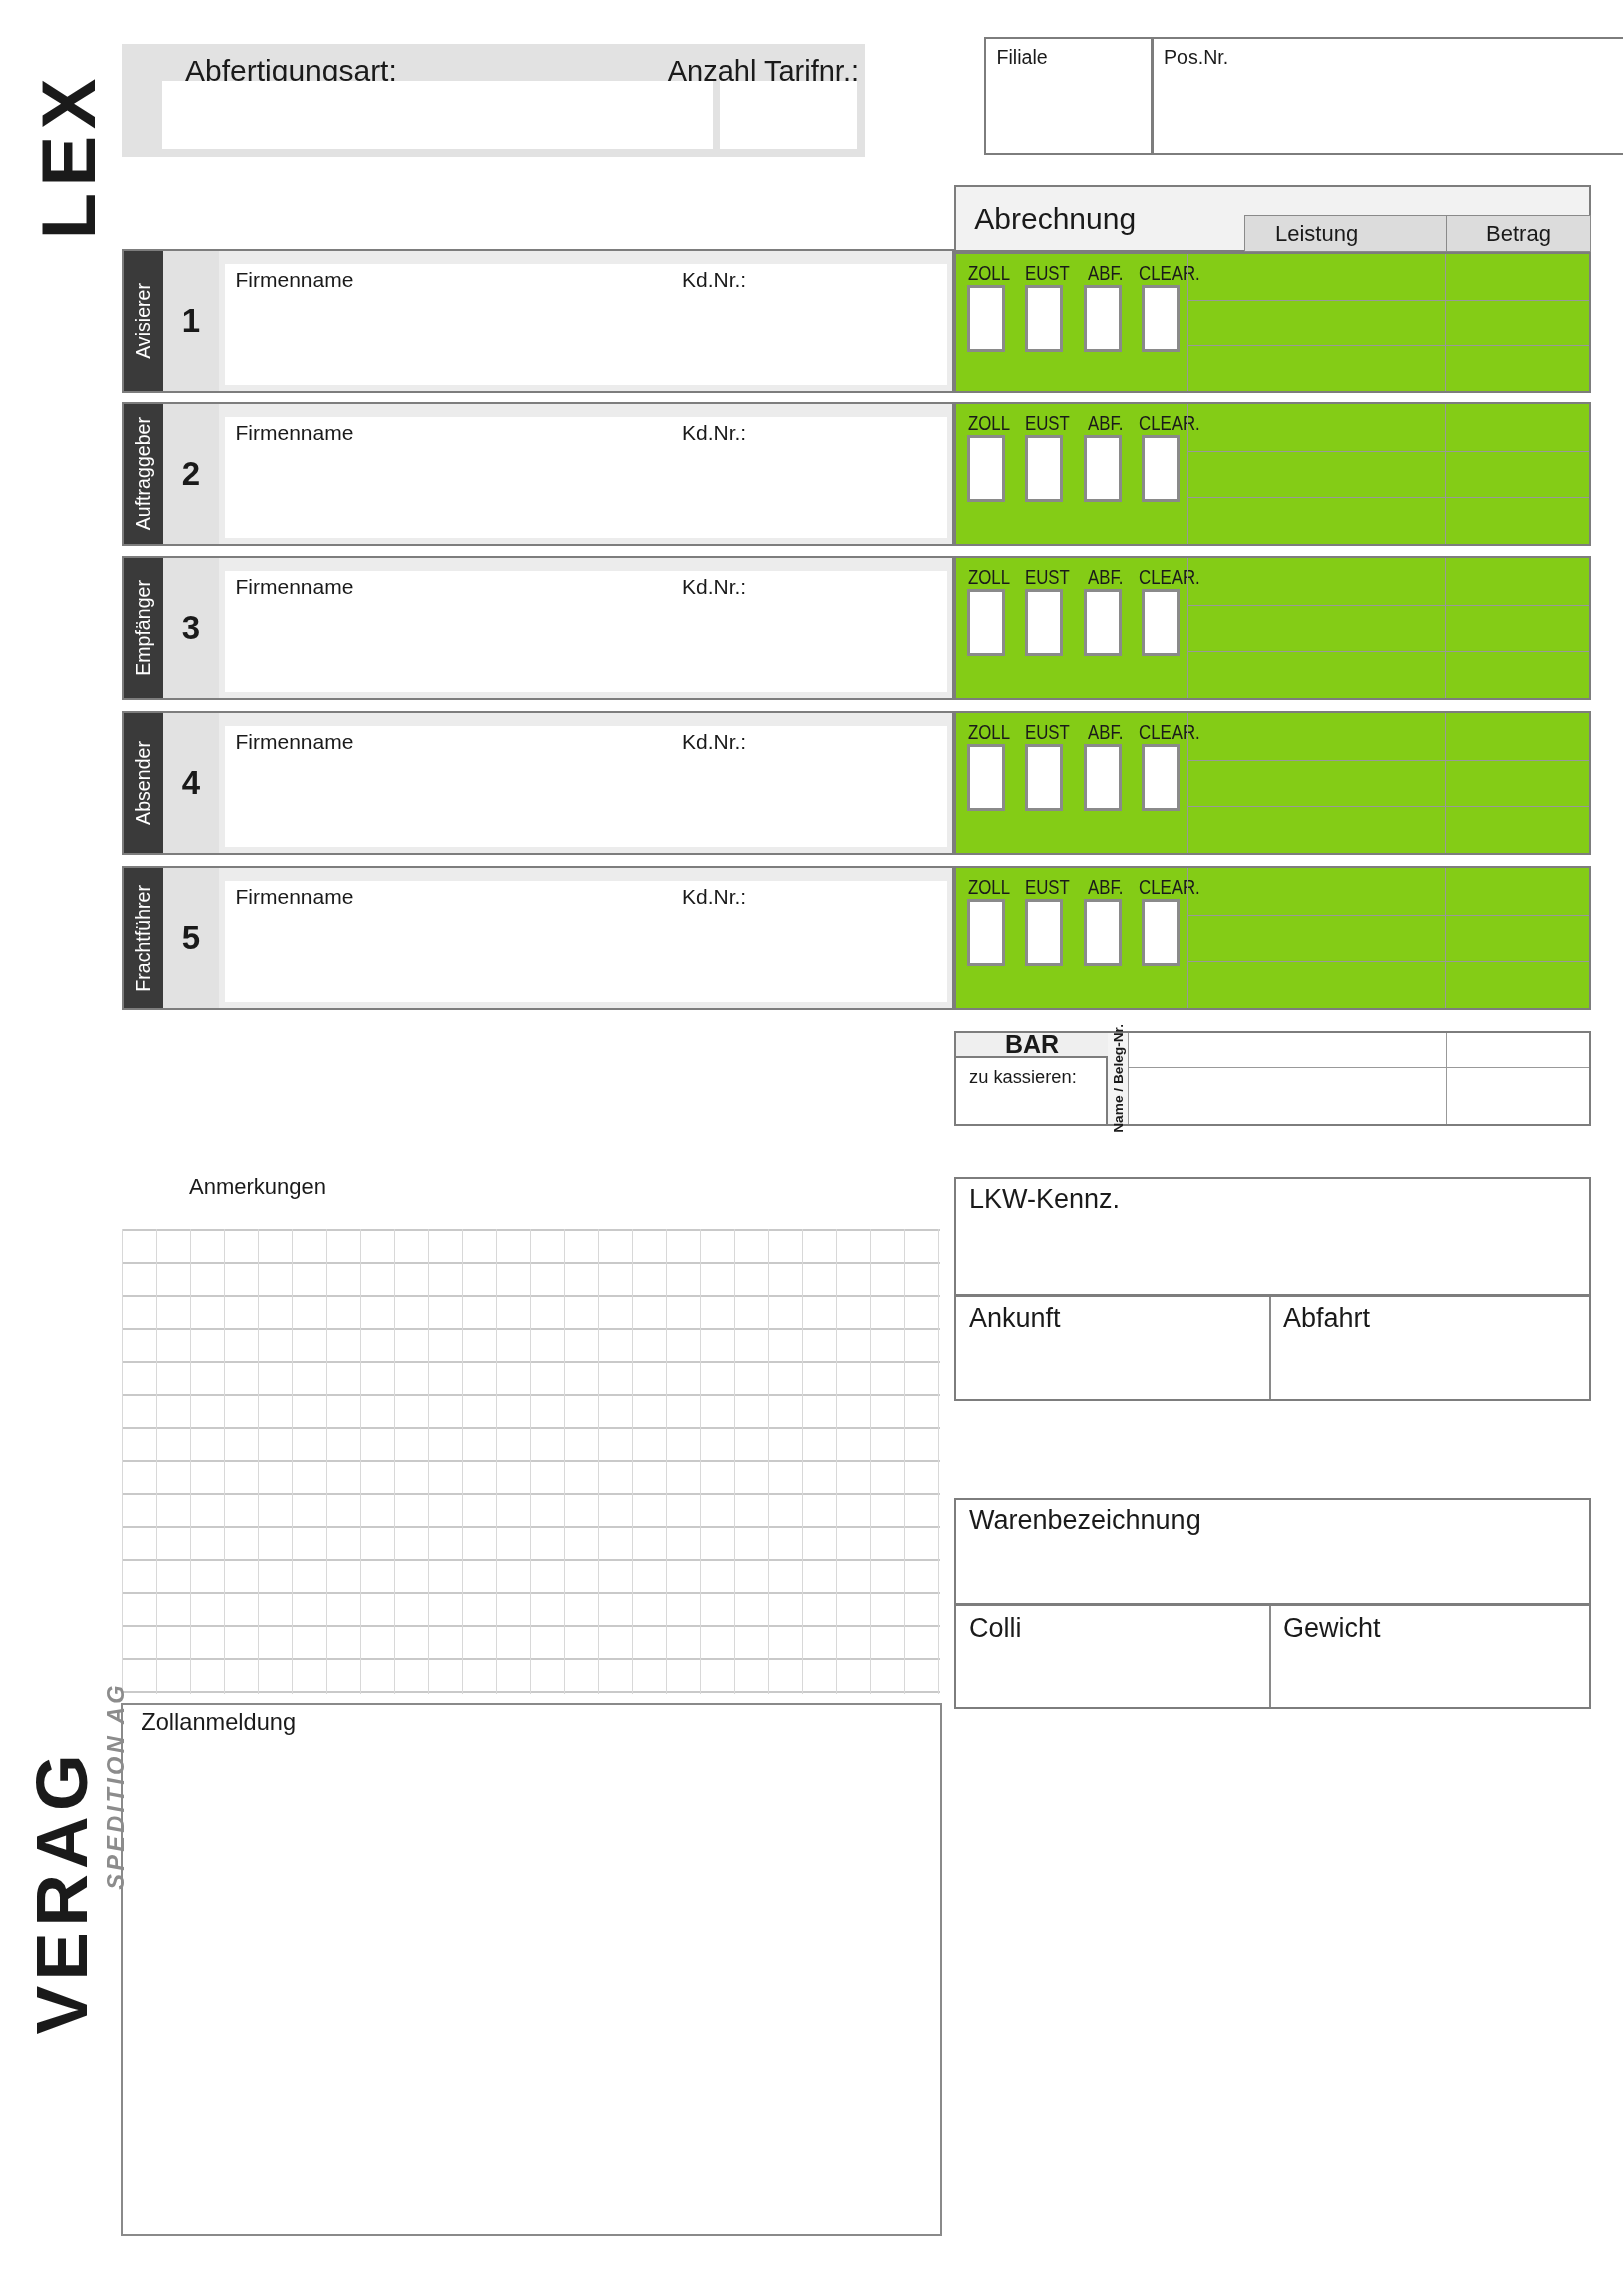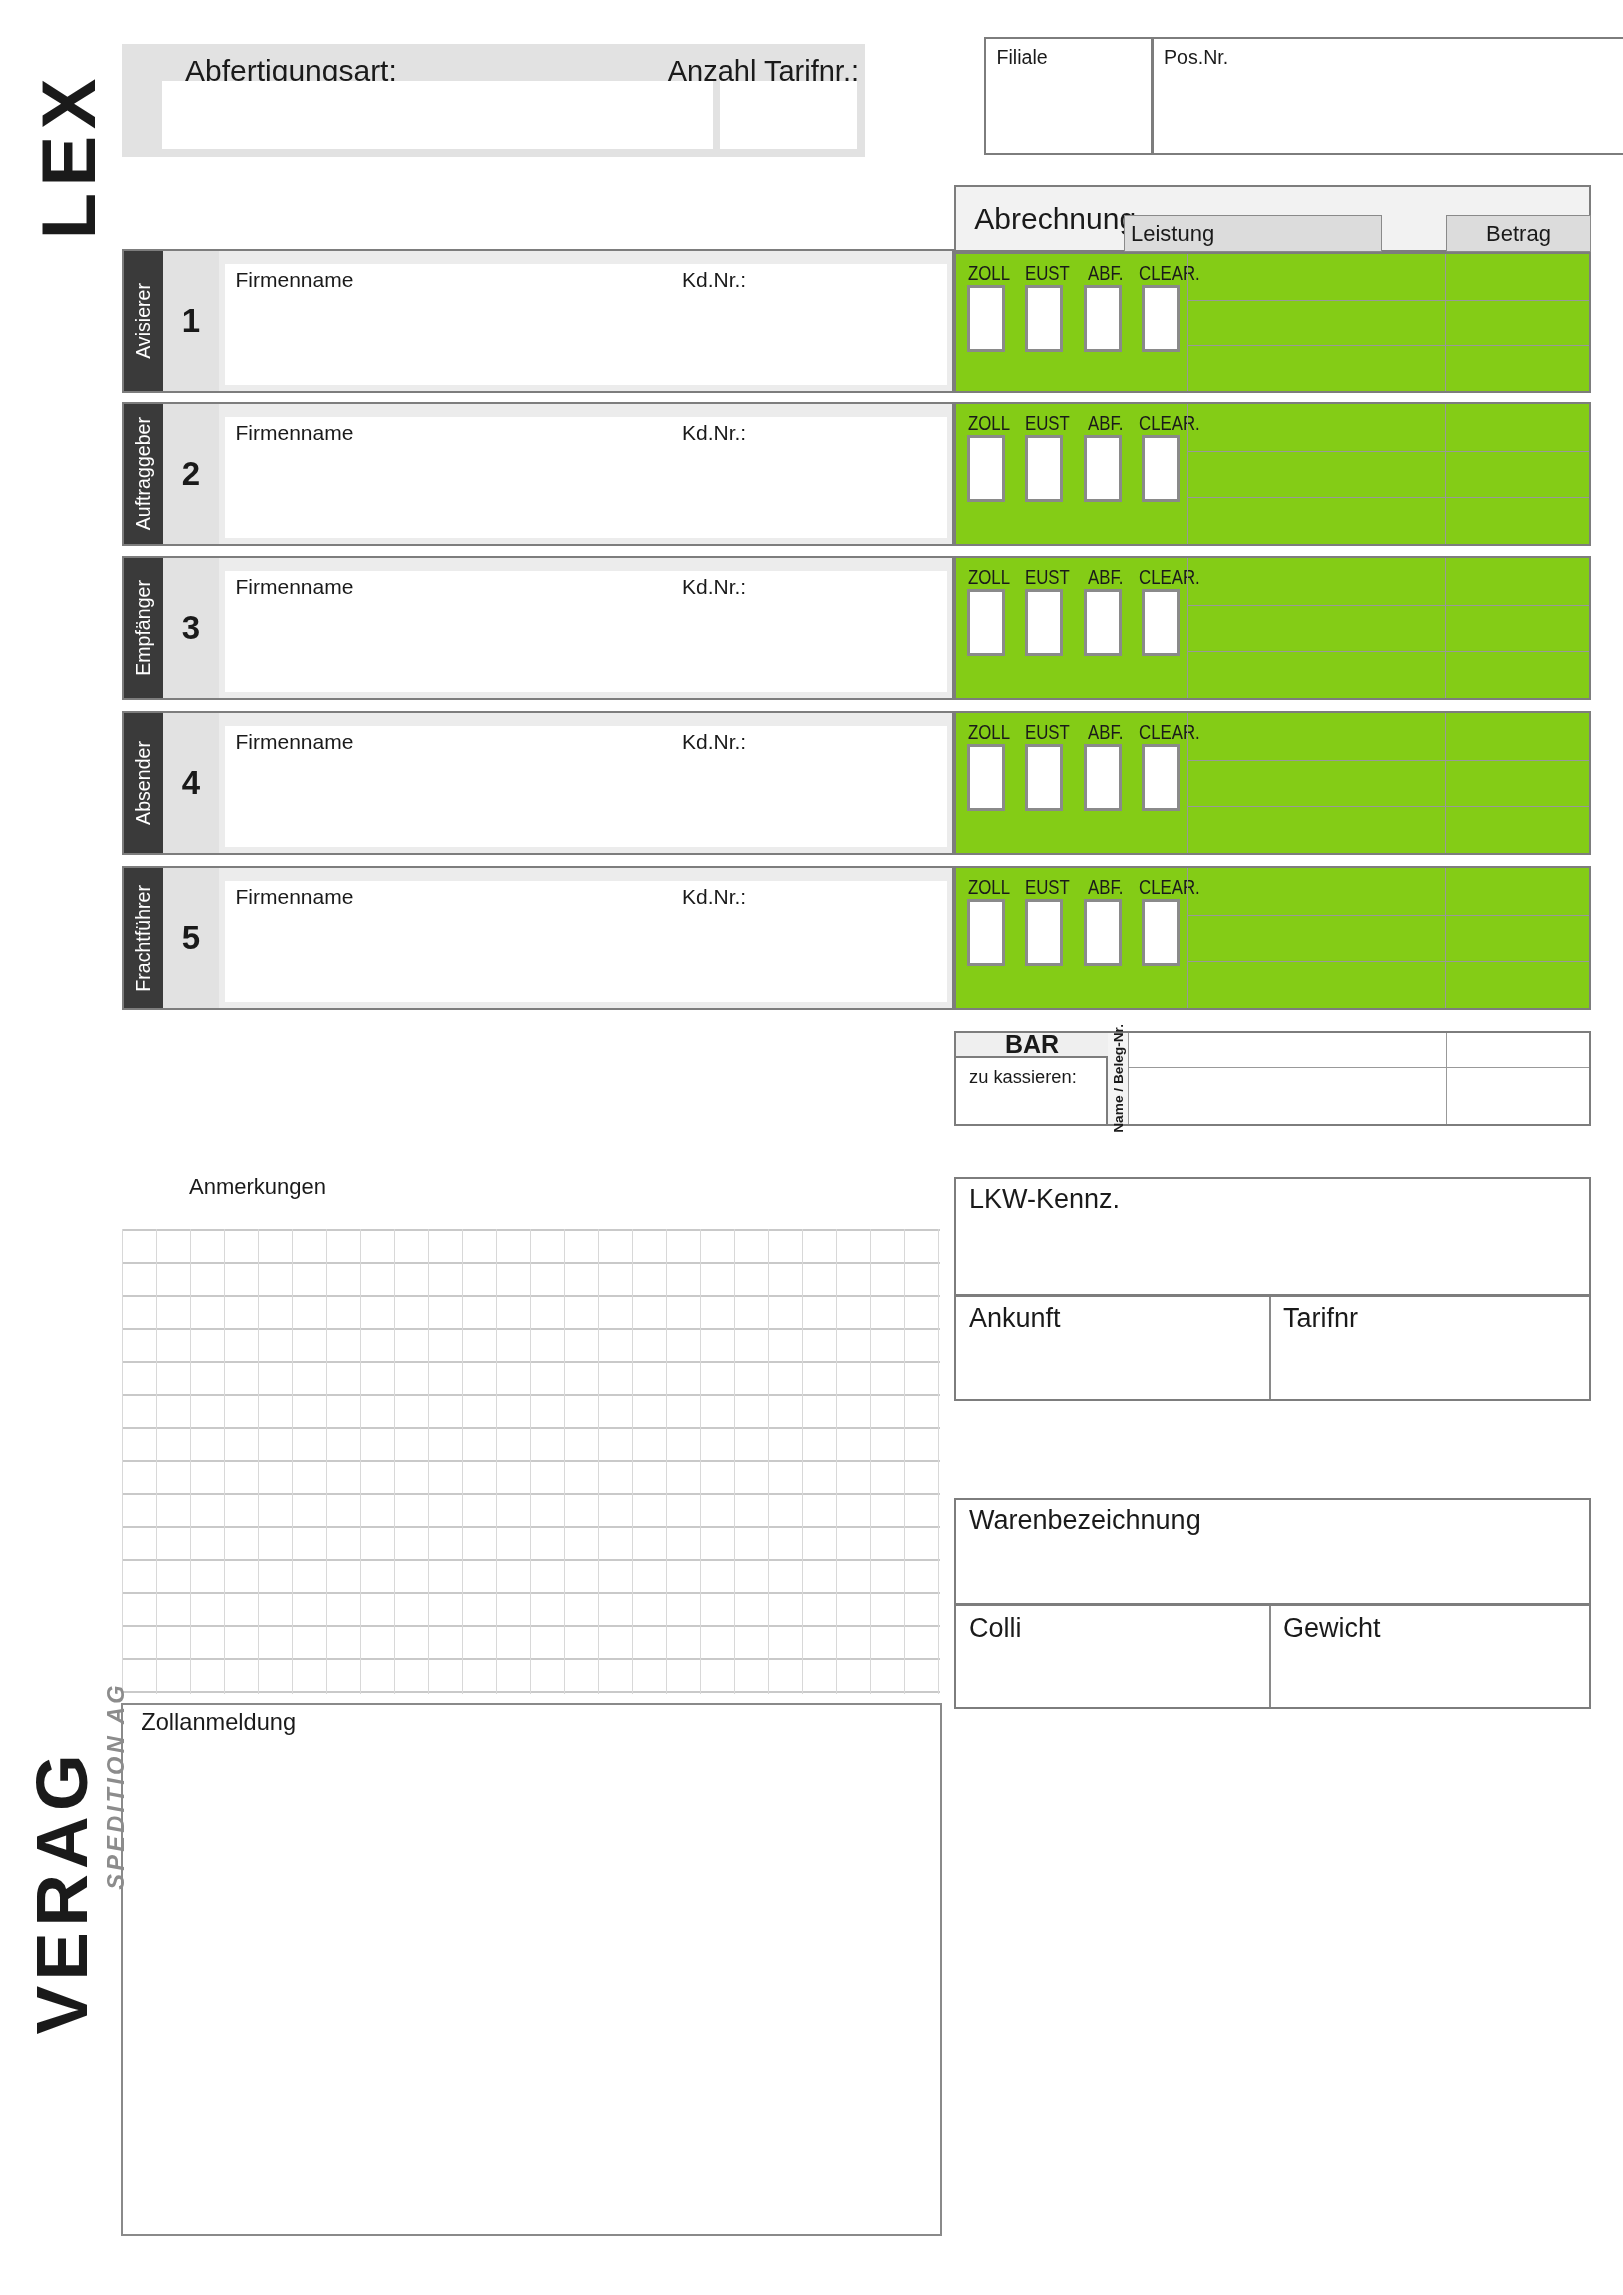--- a/index.html
+++ b/index.html
@@ -30,21 +30,21 @@
   .filiale-box{left:984px;top:37px;width:708px;height:118px;background:#fff;
     border:2.6px solid var(--thick);}
   .filiale-divider{left:165px;top:0;bottom:0;width:2.6px;background:var(--thick);}
   .cell-label{font-size:19.6px;}
 
   .abr-band{left:954px;top:185px;width:637px;height:67px;background:var(--abrechnung_band_bg);
     border:2.6px solid var(--thick);}
   .abr-title{left:18.3px;top:0;bottom:0;display:flex;align-items:center;font-size:30px;}
   .col-header{top:215px;height:37px;background:var(--header_cell_bg);
     border:1.3px solid #8a8a8a;display:flex;align-items:center;font-size:22px;}
-  .col-header.leistung{left:1124px;width:258px;padding-left:6px;}
+  .col-header.leistung{left:1244px;width:258px;padding-left:30px;}
   .col-header.betrag{left:1446px;width:145px;justify-content:center;}
 
   
   .party-row{left:122px;width:832px;height:144px;border:2.6px solid var(--thick);
     background:var(--row_bg);}
   .party-tab{left:0;top:0;bottom:0;width:39px;background:var(--tab_bg);
     display:flex;align-items:center;justify-content:center;}
   .party-tab span{color:#fff;font-size:19.6px;}
   .party-num{left:39px;top:0;bottom:0;width:56px;background:var(--numstrip_bg);
     display:flex;align-items:center;justify-content:center;font-size:33px;font-weight:bold;}
@@ -298,21 +298,21 @@
 
   <span class="abs anm-label">Anmerkungen</span>
   <div class="abs anm-grid"></div>
 
   <div class="abs big-box" style="top:1177px;height:224px;">
     <span class="abs box-label" style="left:13px;top:5.2px;">LKW-Kennz.</span>
     <div class="abs" style="left:2.6px;top:29px;right:2.6px;height:86px;"></div>
     <div class="abs hdiv" style="top:115px;"></div>
     <div class="abs vdiv" style="left:313px;top:118px;bottom:0;"></div>
     <span class="abs box-label" style="left:13px;top:124px;">Ankunft</span>
-    <span class="abs box-label" style="left:327px;top:124px;">Tarifnr</span>
+    <span class="abs box-label" style="left:327px;top:124px;">Abfahrt</span>
     <div class="abs" style="left:2.6px;top:151px;width:308px;bottom:2.6px;"></div>
     <div class="abs" style="left:317px;top:151px;right:2.6px;bottom:2.6px;"></div>
   </div>
 
   <div class="abs big-box" style="top:1498px;height:211px;">
     <span class="abs box-label" style="left:13px;top:5.2px;">Warenbezeichnung</span>
     <div class="abs" style="left:2.6px;top:29px;right:2.6px;height:75px;"></div>
     <div class="abs hdiv" style="top:103px;"></div>
     <div class="abs vdiv" style="left:313px;top:106px;bottom:0;"></div>
     <span class="abs box-label" style="left:13px;top:113px;">Colli</span>

